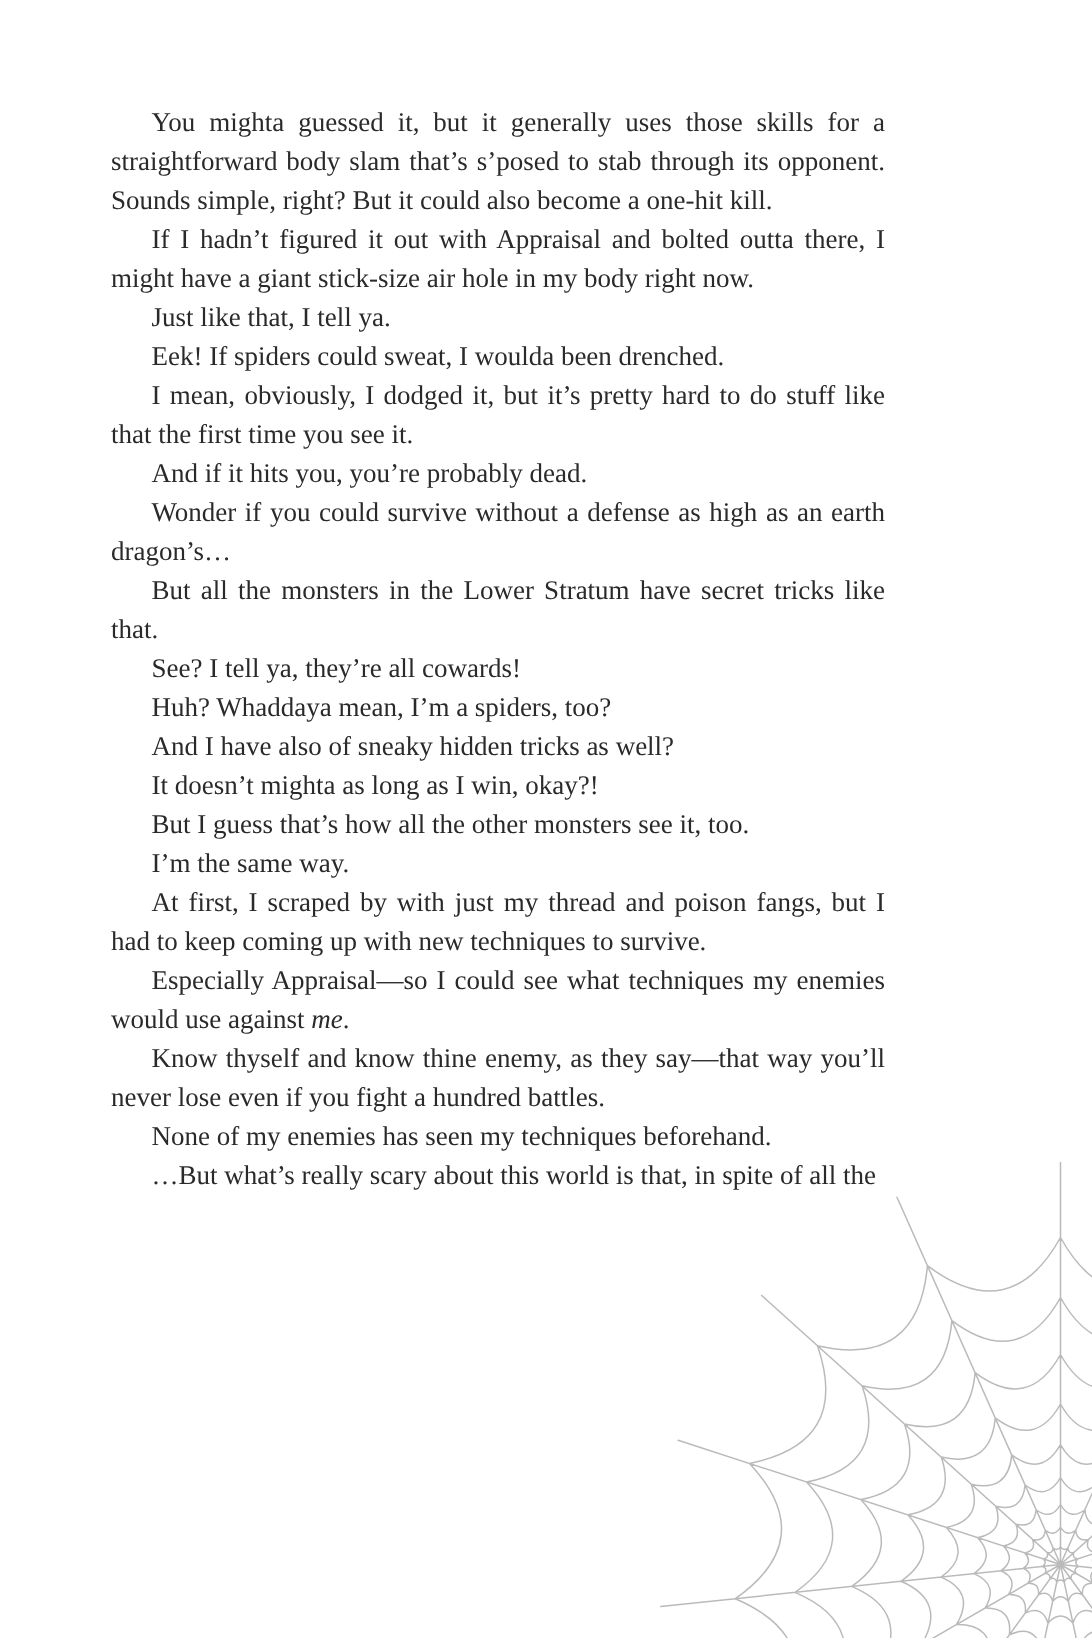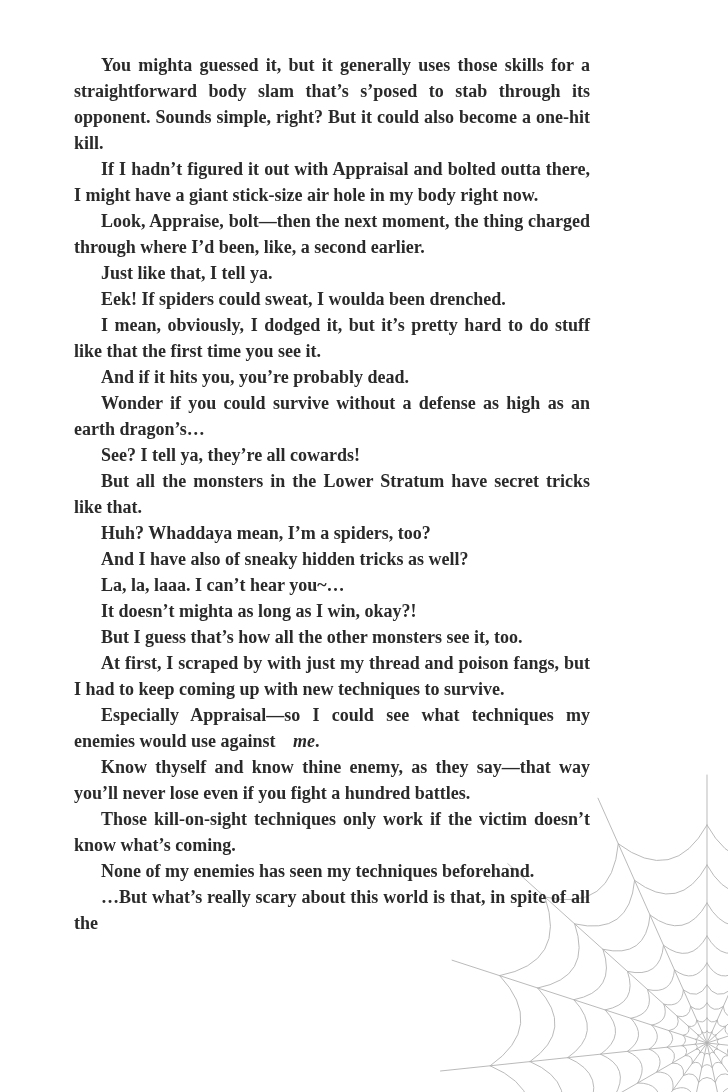--- a/index.html
+++ b/index.html
@@ -18,60 +18,57 @@
   }
   .web-svg {
     position: absolute;
     left: 0; top: 0;
     width: 728px; height: 1092px;
     z-index: 0;
   }
   .page-text {
     position: absolute;
     left: 74px;
-    top: 52px;
+    top: 68px;
     width: 516px;
     z-index: 1;
     color: var(--ink);
     font-size: 18px;
     line-height: 26px;
     text-align: justify;
-    font-weight: bold;
   }
   .page-text p {
     margin: 0;
     padding: 0;
     text-indent: 27px;
   }
-  .page-text em { font-style: italic; margin-left: 13px; }
+  .page-text em { font-style: italic; }
 </style>
 </head>
 <body>
 
 <svg class="web-svg" id="web" viewBox="0 0 728 1092" xmlns="http://www.w3.org/2000/svg" aria-hidden="true">
   <path id="web-path" fill="none" stroke-width="1" stroke-linecap="round" opacity="0.9" d="M707.0 1043.0 L816.0 798.2 M707.0 1043.0 L707.0 775.0 M707.0 1043.0 L598.0 798.2 M707.0 1043.0 L507.8 863.7 M707.0 1043.0 L452.1 960.2 M707.0 1043.0 L440.5 1071.0 M707.0 1043.0 L474.9 1177.0 M707.0 1043.0 L549.5 1259.8 M707.0 1043.0 L651.3 1305.1 M707.0 1043.0 L762.7 1305.1 M707.0 1043.0 L864.5 1259.8 M707.0 1043.0 L939.1 1177.0 M707.0 1043.0 L973.5 1071.0 M707.0 1043.0 L961.9 960.2 M707.0 1043.0 L906.2 863.7 M711.9 1032.0 Q708.8 1034.3 707.0 1031.0 M717.2 1020.2 Q710.8 1024.9 707.0 1018.0 M723.3 1006.5 Q713.2 1014.0 707.0 1003.0 M730.6 990.0 Q715.9 1001.0 707.0 985.0 M739.5 969.9 Q719.3 985.1 707.0 963.0 M750.5 945.3 Q723.5 965.6 707.0 936.0 M763.9 915.1 Q728.5 941.7 707.0 903.0 M779.4 880.4 Q734.4 914.2 707.0 865.0 M795.7 843.8 Q740.5 885.2 707.0 825.0 M707.0 1031.0 Q705.2 1034.3 702.1 1032.0 M707.0 1018.0 Q703.2 1024.9 696.8 1020.2 M707.0 1003.0 Q700.8 1014.0 690.7 1006.5 M707.0 985.0 Q698.1 1001.0 683.4 990.0 M707.0 963.0 Q694.7 985.1 674.5 969.9 M707.0 936.0 Q690.5 965.6 663.5 945.3 M707.0 903.0 Q685.5 941.7 650.1 915.1 M707.0 865.0 Q679.6 914.2 634.6 880.4 M707.0 825.0 Q673.5 885.2 618.3 843.8 M702.1 1032.0 Q701.8 1035.8 698.1 1035.0 M696.8 1020.2 Q696.1 1028.0 688.4 1026.3 M690.7 1006.5 Q689.6 1019.1 677.3 1016.2 M683.4 990.0 Q681.8 1008.3 663.9 1004.2 M674.5 969.9 Q672.2 995.1 647.5 989.5 M663.5 945.3 Q660.5 978.9 627.5 971.4 M650.1 915.1 Q646.1 959.2 603.0 949.3 M634.6 880.4 Q629.6 936.4 574.7 923.9 M618.3 843.8 Q612.2 912.5 545.0 897.1 M698.1 1035.0 Q699.3 1038.6 695.6 1039.3 M688.4 1026.3 Q691.0 1033.8 683.2 1035.3 M677.3 1016.2 Q681.4 1028.2 669.0 1030.6 M663.9 1004.2 Q669.8 1021.5 651.8 1025.1 M647.5 989.5 Q655.7 1013.4 630.9 1018.3 M627.5 971.4 Q638.4 1003.4 605.2 1009.9 M603.0 949.3 Q617.3 991.2 573.9 999.7 M574.7 923.9 Q592.9 977.1 537.7 988.0 M545.0 897.1 Q567.3 962.3 499.7 975.6 M695.6 1039.3 Q698.2 1042.1 695.1 1044.3 M683.2 1035.3 Q688.6 1041.1 682.1 1045.6 M669.0 1030.6 Q677.6 1039.9 667.2 1047.2 M651.8 1025.1 Q664.3 1038.5 649.3 1049.1 M630.9 1018.3 Q648.1 1036.8 627.4 1051.4 M605.2 1009.9 Q628.3 1034.7 600.6 1054.2 M573.9 999.7 Q604.0 1032.2 567.8 1057.6 M537.7 988.0 Q576.0 1029.2 530.0 1061.6 M499.7 975.6 Q546.6 1026.1 490.2 1065.8 M695.1 1044.3 Q698.6 1045.7 696.6 1049.0 M682.1 1045.6 Q689.4 1048.7 685.3 1055.5 M667.2 1047.2 Q678.8 1052.1 672.4 1063.0 M649.3 1049.1 Q666.2 1056.3 656.8 1072.0 M627.4 1051.4 Q650.7 1061.3 637.7 1083.0 M600.6 1054.2 Q631.7 1067.5 614.3 1096.5 M567.8 1057.6 Q608.5 1075.0 585.8 1113.0 M530.0 1061.6 Q581.7 1083.7 552.8 1132.0 M490.2 1065.8 Q553.6 1092.9 518.2 1152.0 M696.6 1049.0 Q700.4 1048.9 699.9 1052.7 M685.3 1055.5 Q693.3 1055.4 692.3 1063.2 M672.4 1063.0 Q685.0 1062.8 683.5 1075.4 M656.8 1072.0 Q675.1 1071.7 672.9 1089.9 M637.7 1083.0 Q663.0 1082.6 660.0 1107.7 M614.3 1096.5 Q648.2 1096.0 644.1 1129.6 M585.8 1113.0 Q630.0 1112.3 624.7 1156.3 M552.8 1132.0 Q609.1 1131.1 602.4 1187.0 M518.2 1152.0 Q587.1 1150.9 578.9 1219.4 M699.9 1052.7 Q703.4 1051.1 704.5 1054.7 M692.3 1063.2 Q699.5 1059.9 701.8 1067.5 M683.5 1075.4 Q695.0 1070.0 698.7 1082.1 M672.9 1089.9 Q689.5 1082.2 694.9 1099.7 M660.0 1107.7 Q682.9 1097.1 690.4 1121.3 M644.1 1129.6 Q674.8 1115.3 684.8 1147.7 M624.7 1156.3 Q664.9 1137.6 677.9 1179.9 M602.4 1187.0 Q653.4 1163.3 670.0 1217.1 M578.9 1219.4 Q641.4 1190.4 661.7 1256.2 M704.5 1054.7 Q707.0 1051.9 709.5 1054.7 M701.8 1067.5 Q707.0 1061.5 712.2 1067.5 M698.7 1082.1 Q707.0 1072.6 715.3 1082.1 M694.9 1099.7 Q707.0 1085.9 719.1 1099.7 M690.4 1121.3 Q707.0 1102.2 723.6 1121.3 M684.8 1147.7 Q707.0 1122.2 729.2 1147.7 M677.9 1179.9 Q707.0 1146.6 736.1 1179.9 M670.0 1217.1 Q707.0 1174.7 744.0 1217.1 M661.7 1256.2 Q707.0 1204.3 752.3 1256.2 M709.5 1054.7 Q710.6 1051.1 714.1 1052.7 M712.2 1067.5 Q714.5 1059.9 721.7 1063.2 M715.3 1082.1 Q719.0 1070.0 730.5 1075.4 M719.1 1099.7 Q724.5 1082.2 741.1 1089.9 M723.6 1121.3 Q731.1 1097.1 754.0 1107.7 M729.2 1147.7 Q739.2 1115.3 769.9 1129.6 M736.1 1179.9 Q749.1 1137.6 789.3 1156.3 M744.0 1217.1 Q760.6 1163.3 811.6 1187.0 M752.3 1256.2 Q772.6 1190.4 835.1 1219.4 M714.1 1052.7 Q713.6 1048.9 717.4 1049.0 M721.7 1063.2 Q720.7 1055.4 728.7 1055.5 M730.5 1075.4 Q729.0 1062.8 741.6 1063.0 M741.1 1089.9 Q738.9 1071.7 757.2 1072.0 M754.0 1107.7 Q751.0 1082.6 776.3 1083.0 M769.9 1129.6 Q765.8 1096.0 799.7 1096.5 M789.3 1156.3 Q784.0 1112.3 828.2 1113.0 M811.6 1187.0 Q804.9 1131.1 861.2 1132.0 M835.1 1219.4 Q826.9 1150.9 895.8 1152.0 M717.4 1049.0 Q715.4 1045.7 718.9 1044.3 M728.7 1055.5 Q724.6 1048.7 731.9 1045.6 M741.6 1063.0 Q735.2 1052.1 746.8 1047.2 M757.2 1072.0 Q747.8 1056.3 764.7 1049.1 M776.3 1083.0 Q763.3 1061.3 786.6 1051.4 M799.7 1096.5 Q782.3 1067.5 813.4 1054.2 M828.2 1113.0 Q805.5 1075.0 846.2 1057.6 M861.2 1132.0 Q832.3 1083.7 884.0 1061.6 M895.8 1152.0 Q860.4 1092.9 923.8 1065.8 M718.9 1044.3 Q715.8 1042.1 718.4 1039.3 M731.9 1045.6 Q725.4 1041.1 730.8 1035.3 M746.8 1047.2 Q736.4 1039.9 745.0 1030.6 M764.7 1049.1 Q749.7 1038.5 762.2 1025.1 M786.6 1051.4 Q765.9 1036.8 783.1 1018.3 M813.4 1054.2 Q785.7 1034.7 808.8 1009.9 M846.2 1057.6 Q810.0 1032.2 840.1 999.7 M884.0 1061.6 Q838.0 1029.2 876.3 988.0 M923.8 1065.8 Q867.4 1026.1 914.3 975.6 M718.4 1039.3 Q714.7 1038.6 715.9 1035.0 M730.8 1035.3 Q723.0 1033.8 725.6 1026.3 M745.0 1030.6 Q732.6 1028.2 736.7 1016.2 M762.2 1025.1 Q744.2 1021.5 750.1 1004.2 M783.1 1018.3 Q758.3 1013.4 766.5 989.5 M808.8 1009.9 Q775.6 1003.4 786.5 971.4 M840.1 999.7 Q796.7 991.2 811.0 949.3 M876.3 988.0 Q821.1 977.1 839.3 923.9 M914.3 975.6 Q846.7 962.3 869.0 897.1 M715.9 1035.0 Q712.2 1035.8 711.9 1032.0 M725.6 1026.3 Q717.9 1028.0 717.2 1020.2 M736.7 1016.2 Q724.4 1019.1 723.3 1006.5 M750.1 1004.2 Q732.2 1008.3 730.6 990.0 M766.5 989.5 Q741.8 995.1 739.5 969.9 M786.5 971.4 Q753.5 978.9 750.5 945.3 M811.0 949.3 Q767.9 959.2 763.9 915.1 M839.3 923.9 Q784.4 936.4 779.4 880.4 M869.0 897.1 Q801.8 912.5 795.7 843.8 " stroke="#b3b3b3"></path>
 </svg>
 
 <div class="page-text">
   <p>You mighta guessed it, but it generally uses those skills for a straightforward body slam that’s s’posed to stab through its opponent. Sounds simple, right? But it could also become a one-hit kill.</p>
   <p>If I hadn’t figured it out with Appraisal and bolted outta there, I might have a giant stick-size air hole in my body right now.</p>
-  <p>Look, Appraise, bolt—then the next moment, the thing charged through where I’d been, like, a second earlier.</p>
   <p>Just like that, I tell ya.</p>
   <p>Eek! If spiders could sweat, I woulda been drenched.</p>
   <p>I mean, obviously, I dodged it, but it’s pretty hard to do stuff like that the first time you see it.</p>
   <p>And if it hits you, you’re probably dead.</p>
   <p>Wonder if you could survive without a defense as high as an earth dragon’s…</p>
+  <p>But all the monsters in the Lower Stratum have secret tricks like that.</p>
   <p>See? I tell ya, they’re all cowards!</p>
-  <p>But all the monsters in the Lower Stratum have secret tricks like that.</p>
   <p>Huh? Whaddaya mean, I’m a spiders, too?</p>
   <p>And I have also of sneaky hidden tricks as well?</p>
-  <p>La, la, laaa. I can’t hear you~…</p>
   <p>It doesn’t mighta as long as I win, okay?!</p>
   <p>But I guess that’s how all the other monsters see it, too.</p>
+  <p>I’m the same way.</p>
   <p>At first, I scraped by with just my thread and poison fangs, but I had to keep coming up with new techniques to survive.</p>
   <p>
     <span>Especially Appraisal—so I could see what techniques my enemies would use against </span><em>me</em><span>.</span>
   </p>
   <p>Know thyself and know thine enemy, as they say—that way you’ll never lose even if you fight a hundred battles.</p>
-  <p>Those kill-on-sight techniques only work if the victim doesn’t know what’s coming.</p>
   <p>None of my enemies has seen my techniques beforehand.</p>
   <p>…But what’s really scary about this world is that, in spite of all the</p>
 </div>
 
 </body></html>

